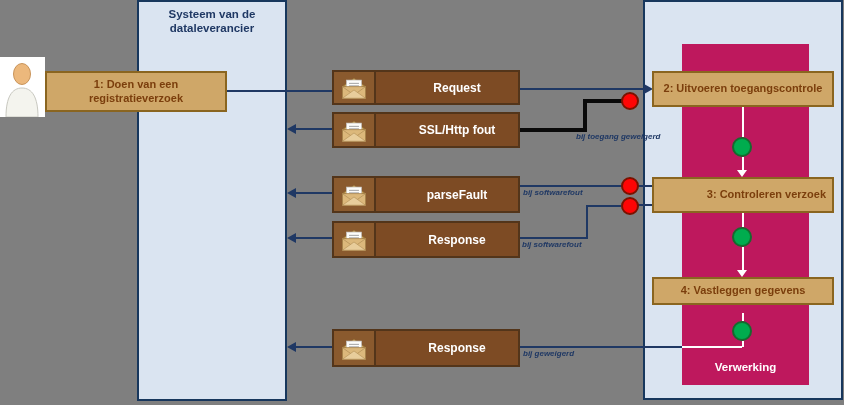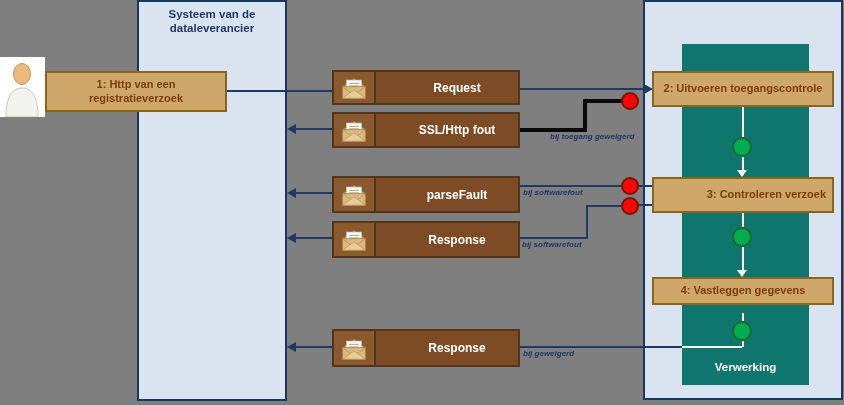--- a/index.html
+++ b/index.html
@@ -1,21 +1,21 @@
 <!DOCTYPE html>
 <html><head>
 <meta charset="utf-8">
 <style>
   html,body{margin:0;padding:0;}
   body{font-family:"Liberation Sans",sans-serif;}
   #diagram{position:relative;width:844px;height:405px;background:#7f7f7f;overflow:hidden;}
 
   .panel{position:absolute;background:#dae4f1;border:2px solid #17375d;box-sizing:border-box;}
   .panel-title{color:#1f3864;font-weight:bold;font-size:11.5px;text-align:center;line-height:1.25;}
-  .navy-rect{position:absolute;background:#0f766e;}
+  .navy-rect{position:absolute;background:#be185d;}
   .process-label{position:absolute;left:0;right:0;bottom:12px;text-align:center;color:#ffffff;font-weight:bold;font-size:11.5px;}
 
   .step-box{position:absolute;background:#cfa768;border:2px solid #8a6520;box-sizing:border-box;
             color:#7b3e0c;font-weight:bold;font-size:11px;display:flex;align-items:center;
             justify-content:center;text-align:center;line-height:1.25;padding:0 6px;}
 
   .msg{position:absolute;background:#7d4b24;border:2px solid #53351a;box-sizing:border-box;display:flex;align-items:stretch;}
   .msg .env-cell{width:40px;background:#8a5a2e;border-right:2px solid #53351a;display:flex;align-items:center;justify-content:center;flex:none;}
   .msg .msg-label{flex:1;display:flex;align-items:center;justify-content:center;color:#ffffff;font-weight:bold;font-size:12px;padding-left:20px;}
 
@@ -99,21 +99,21 @@
   <div class="dot green" style="left:732px;top:321px;"></div>
 
   <div class="actor" style="left:0;top:57px;width:45px;height:60px;">
     <svg width="42" height="56" viewBox="0 0 42 56">
       <ellipse cx="20" cy="13" rx="8.5" ry="10.5" fill="#ecb87c" stroke="#c9945a" stroke-width="1"></ellipse>
       <path d="M4,56 C4,36 10,27 20,27 C30,27 36,36 36,56 Z" fill="#f4f4ee" stroke="#c8c8c0" stroke-width="1"></path>
     </svg>
   </div>
 
   <div class="step-box" style="left:45px;top:71px;width:182px;height:41px;">
-    <span>1: Http van een registratieverzoek</span>
+    <span>1: Doen van een registratieverzoek</span>
   </div>
   <div class="step-box" style="left:652px;top:71px;width:182px;height:36px;">
     <span>2: Uitvoeren toegangscontrole</span>
   </div>
   <div class="step-box" style="left:652px;top:177px;width:182px;height:36px;justify-content:flex-end;">
     <span>3: Controleren verzoek</span>
   </div>
   <div class="step-box" style="left:652px;top:277px;width:182px;height:28px;">
     <span>4: Vastleggen gegevens</span>
   </div>
@@ -196,18 +196,18 @@
         <line x1="11" y1="16" x2="23" y2="16" stroke="#a9a9a9" stroke-width="1.3"></line>
         <rect x="3" y="14" width="28" height="14" fill="#dcb87b" stroke="#a5814a" stroke-width="1"></rect>
         <line x1="3" y1="14" x2="17" y2="24" stroke="#b6935a" stroke-width="1"></line>
         <line x1="31" y1="14" x2="17" y2="24" stroke="#b6935a" stroke-width="1"></line>
         <polygon points="3,28 17,18 31,28" fill="#e8cd9b" stroke="#b6935a" stroke-width="0.8"></polygon>
       </svg>
     </div>
     <div class="msg-label">Response</div>
   </div>
 
-  <div class="cond" style="left:521px;top:132px;padding-left:29px;">bij toegang geweigerd</div>
+  <div class="cond" style="left:547px;top:132px;padding-left:29px;">bij toegang geweigerd</div>
   <div class="cond" style="left:523px;top:188px;">bij softwarefout</div>
   <div class="cond" style="left:522px;top:240px;">bij softwarefout</div>
   <div class="cond" style="left:523px;top:349px;">bij geweigerd</div>
 
 </div>
 
 </body></html>

